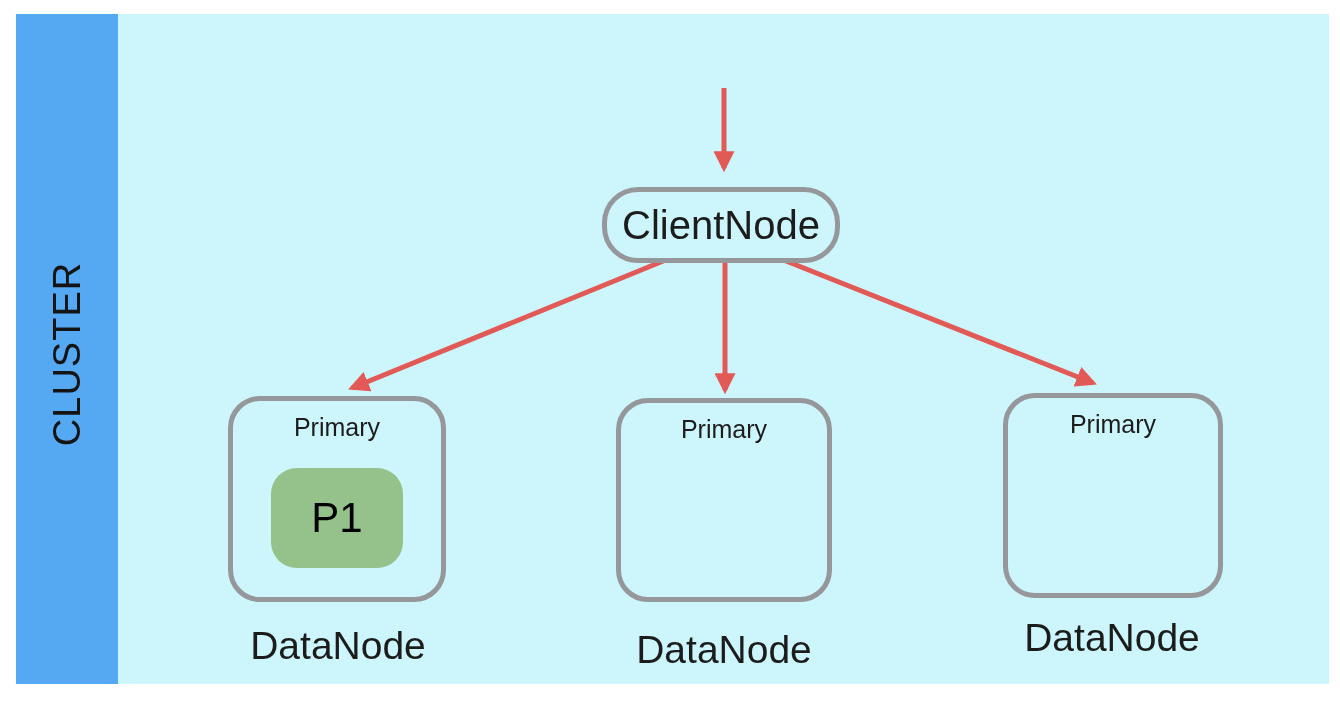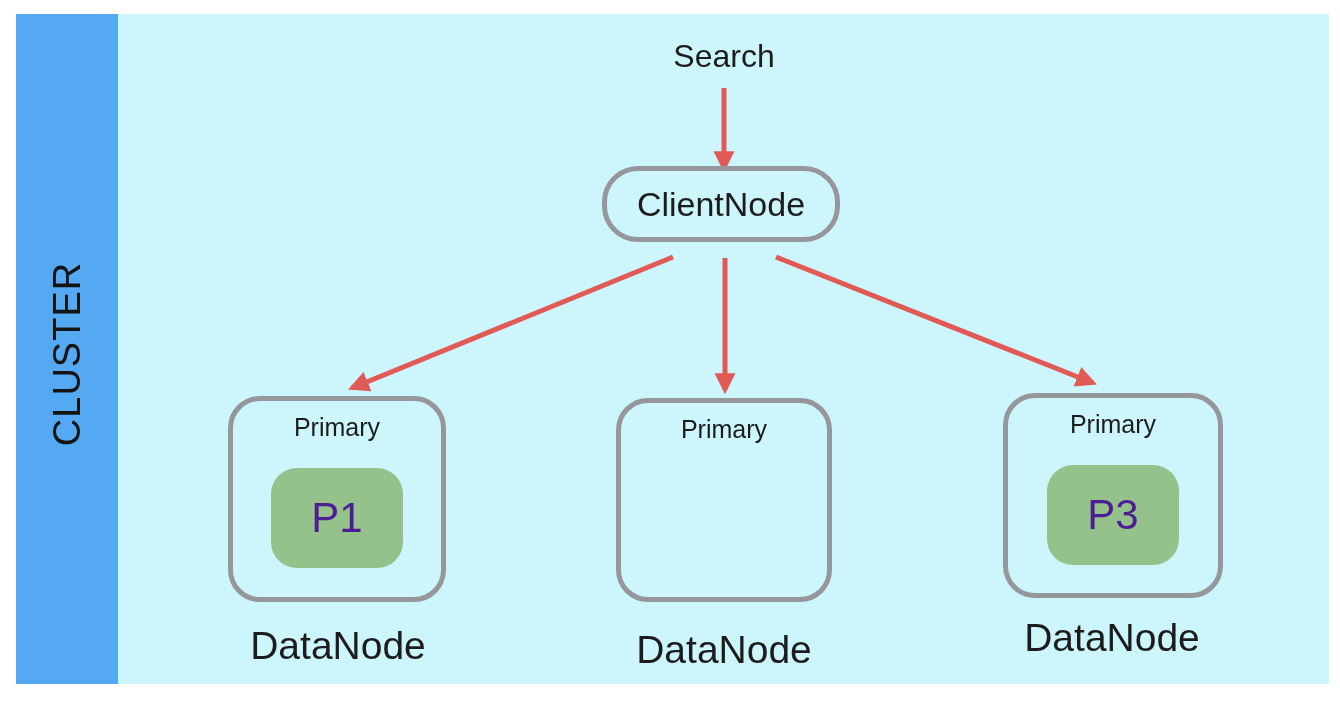--- a/index.html
+++ b/index.html
@@ -55,31 +55,31 @@
   }
   .search-label {
     left: 624px;
     top: 38px;
     width: 200px;
     font-size: 32px;
   }
   .clientnode {
     position: absolute;
     left: 602px;
-    top: 166px;
+    top: 187px;
     width: 238px;
     height: 76px;
     box-sizing: border-box;
     border: 5px solid #96979b;
     border-radius: 36px;
     background: #cdf5fc;
     display: flex;
     align-items: center;
     justify-content: center;
-    font-size: 34px;
+    font-size: 40px;
   }
   .datanode {
     position: absolute;
     box-sizing: border-box;
     border: 5px solid #96979b;
     border-radius: 32px;
     background: #cdf5fc;
     display: flex;
     flex-direction: column;
     align-items: center;
@@ -94,21 +94,21 @@
   .shard {
     margin-top: 26px;
     width: 132px;
     height: 100px;
     border-radius: 26px;
     background: #95c18b;
     display: flex;
     align-items: center;
     justify-content: center;
     font-size: 42px;
-    color: #4c1d95;
+    color: #000000;
   }
   .dn-label {
     width: 260px;
     font-size: 39px;
   }
   .dnl1 { left: 208px; top: 624px; }
   .dnl2 { left: 594px; top: 628px; }
   .dnl3 { left: 982px; top: 616px; }
 </style>
 </head>
@@ -127,36 +127,34 @@
       <marker id="ah" viewBox="0 0 10 10" refX="8" refY="5" markerWidth="4.2" markerHeight="4.2" orient="auto">
         <path d="M 0 0 L 10 5 L 0 10 z" fill="#e25a56"></path>
       </marker>
     </defs>
     <line x1="724" y1="88" x2="724" y2="168" stroke="#e25a56" stroke-width="5" marker-end="url(#ah)"></line>
     <line x1="673" y1="257" x2="352" y2="388" stroke="#e25a56" stroke-width="5" marker-end="url(#ah)"></line>
     <line x1="725" y1="258" x2="725" y2="390" stroke="#e25a56" stroke-width="5" marker-end="url(#ah)"></line>
     <line x1="776" y1="257" x2="1093" y2="383" stroke="#e25a56" stroke-width="5" marker-end="url(#ah)"></line>
   </svg>
 
-  <div class="label search-label">Search</div>
 
   <div class="clientnode">
     <span>ClientNode</span>
   </div>
 
   <div class="datanode dn1">
     <div class="role-label">Primary</div>
     <div class="shard">P1</div>
   </div>
   <div class="label dn-label dnl1">DataNode</div>
 
   <div class="datanode dn2">
     <div class="role-label">Primary</div>
   </div>
   <div class="label dn-label dnl2">DataNode</div>
 
   <div class="datanode dn3">
     <div class="role-label">Primary</div>
-    <div class="shard">P3</div>
   </div>
   <div class="label dn-label dnl3">DataNode</div>
 
 </div>
 
 </body></html>

